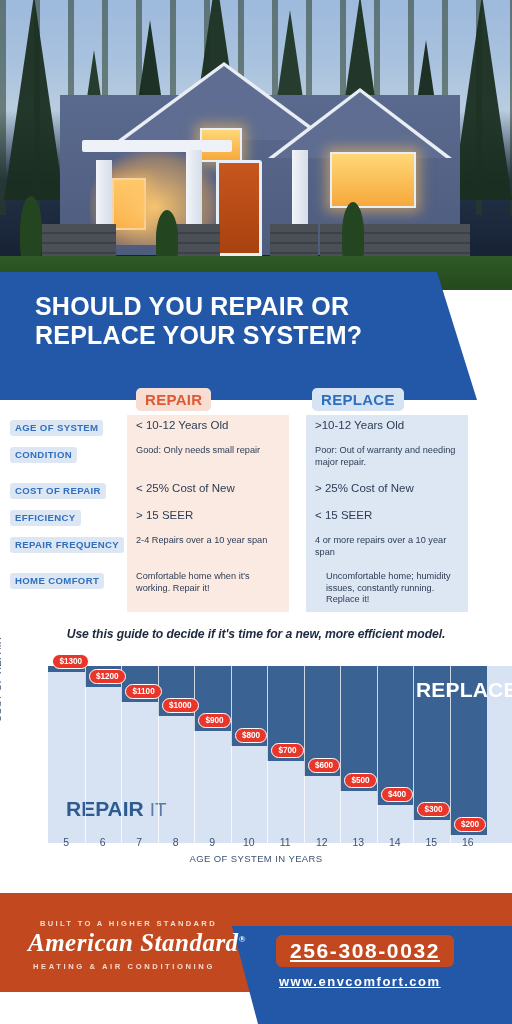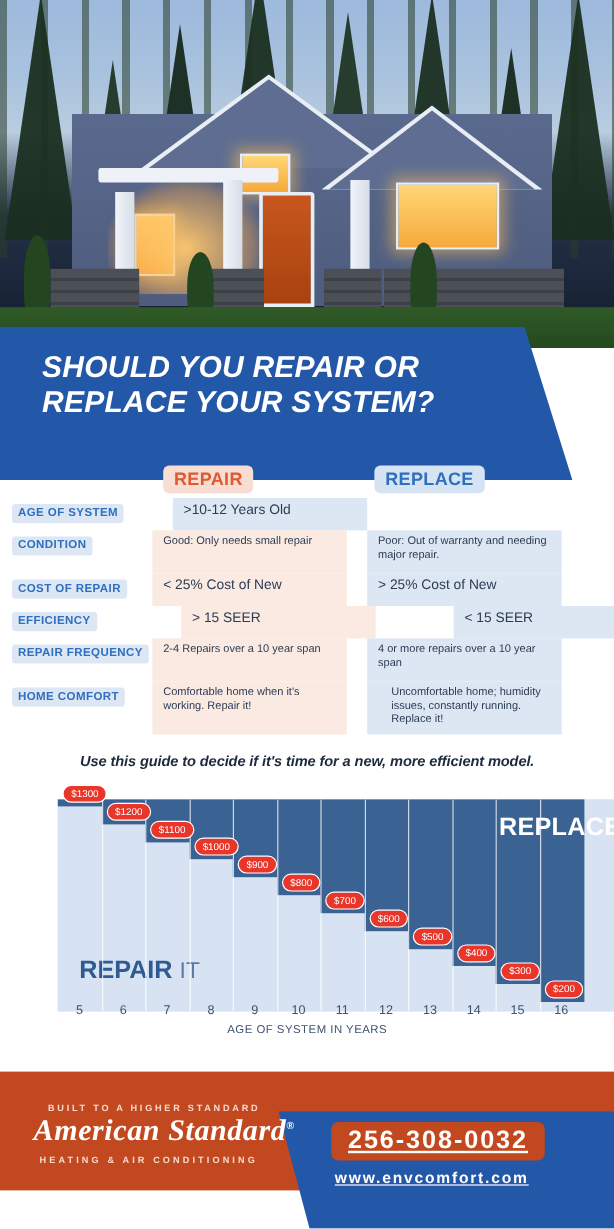--- a/index.html
+++ b/index.html
@@ -20,21 +20,21 @@
   .winlit { position:absolute; background:linear-gradient(#ffd776,#f6a93c); box-shadow:0 0 12px 4px rgba(255,190,90,.55); border:2px solid #e8eef6; }
   .door { position:absolute; left:216px; top:160px; width:46px; height:96px; background:linear-gradient(#c8561e,#a8420f); border:3px solid #e8eef6; border-radius:3px 3px 0 0; }
   .col { position:absolute; top:150px; width:16px; height:108px; background:linear-gradient(90deg,#f2f5fa,#d5dde8); }
   .porchglow { position:absolute; left:90px; top:150px; width:130px; height:95px; background:radial-gradient(ellipse at 50% 60%, rgba(255,200,110,.95), rgba(255,170,70,.35) 60%, rgba(0,0,0,0) 75%); }
   .stone { position:absolute; bottom:28px; height:38px; background:repeating-linear-gradient(0deg,#4b4f56 0 8px,#3d4147 8px 10px); }
   .lawn { position:absolute; left:0; bottom:0; width:512px; height:34px; background:linear-gradient(#2f5a26,#24491d); }
   .shrub { position:absolute; bottom:24px; width:22px; height:56px; background:#23451f; border-radius:50% 50% 30% 30%; }
   .porchroof { position:absolute; left:82px; top:140px; width:150px; height:12px; background:#eef2f8; border-radius:2px; }
 
   
-  .banner { position:absolute; left:0; top:272px; width:512px; height:128px;font-style:italic; }
+  .banner { position:absolute; left:0; top:272px; width:512px; height:128px; }
   .banner .shape { position:absolute; inset:0; background:#2357a8;
       clip-path:polygon(0 0, 437px 0, 477px 100%, 0 100%); }
   .banner h1 { position:absolute; left:35px; top:20px; width:400px; color:#fff;
       font-size:25px; font-weight:bold; line-height:1.17; letter-spacing:.2px; }
 
   
   .table { position:absolute; left:0; top:388px; width:512px; height:236px; }
   .pillhead { position:absolute; font-size:15px; font-weight:bold; padding:3px 9px; border-radius:5px; letter-spacing:.3px; }
   .pillhead.repair { left:136px; top:0; color:#dd5a34; background:#f7ddd2; }
   .pillhead.replace { left:312px; top:0; color:#2f6fbf; background:#d6e3f3; }
@@ -60,21 +60,21 @@
   .plot { position:absolute; left:48px; top:5px; width:507px; height:177px; background:#d7e3f2; overflow:hidden;margin-top:11px; }
   .gridline { position:absolute; top:0; bottom:0; width:1px; background:rgba(255,255,255,.75); }
   .replacefill { position:absolute; inset:0; }
   .step { position:absolute; background:#3a6394; }
   .ylab { position:absolute; left:-8px; top:72px; transform:rotate(-90deg); transform-origin:left top;
       font-size:9.5px; color:#3c5272; letter-spacing:.4px; white-space:nowrap; }
   .replaceit { position:absolute; right:14px; top:12px; color:#fff; font-size:21px; font-weight:bold; letter-spacing:.2px; }
   .replaceit em { font-style:normal; font-weight:normal; font-size:19px; }
   .repairit { position:absolute; left:18px; bottom:22px; color:#2f5b93; font-size:21px; font-weight:bold; }
   .repairit em { font-style:normal; font-weight:normal; font-size:19px; color:#5b7ba6; }
-  .pricepill { position:absolute; background:#e8372a; color:#fff; font-size:8.2px; font-weight:normal;
+  .pricepill { position:absolute; background:#e8372a; color:#fff; font-size:8.2px; font-weight:bold;
       padding:2px 6px; border-radius:8px; white-space:nowrap; border:1.5px solid #fff; }
   .xticks { position:absolute; left:48px; top:186px; width:438px; height:16px; }
   .xtick { position:absolute; font-size:10.5px; color:#3c5272; transform:translateX(-50%); }
   .xlab { position:absolute; left:0; top:203px; width:512px; text-align:center;
       font-size:9.5px; color:#3c5272; letter-spacing:.4px; }
 
   
   .footer { position:absolute; left:0; top:893px; width:512px; height:131px; }
   .fred { position:absolute; left:0; top:0; width:512px; height:99px; background:#c2491f; }
   .fblue { position:absolute; left:0; top:0; width:512px; height:131px; background:#2357a8;
@@ -138,36 +138,37 @@
     <span>REPLACE YOUR SYSTEM?</span>
   </h1>
 </div>
 
 <div class="table">
   <div class="pillhead repair">REPAIR</div>
   <div class="pillhead replace">REPLACE</div>
   <div class="rows" id="table-rows">
       <div class="row" style="min-height: 27px;">
         <div class="rowlabel"><span>AGE OF SYSTEM</span></div>
+        <div class="cell repair big" style="min-height: 27px;">&lt; 10-12 Years Old</div>
         <div class="cell gap"></div>
         <div class="cell replace big" style="min-height: 27px;">&gt;10-12 Years Old</div>
       </div>
       <div class="row" style="min-height: 36px;">
         <div class="rowlabel"><span>CONDITION</span></div>
         <div class="cell repair sm" style="min-height: 36px;">Good: Only needs small repair</div>
         <div class="cell gap"></div>
         <div class="cell replace sm" style="min-height: 36px;">Poor: Out of warranty and needing major repair.</div>
       </div>
       <div class="row" style="min-height: 27px;">
         <div class="rowlabel"><span>COST OF REPAIR</span></div>
         <div class="cell repair big" style="min-height: 27px;">&lt; 25% Cost of New</div>
         <div class="cell gap"></div>
         <div class="cell replace big" style="min-height: 27px;">&gt; 25% Cost of New</div>
       </div>
-      <div class="row" style="min-height: 27px; gap: 24px;">
+      <div class="row" style="min-height: 27px;">
         <div class="rowlabel"><span>EFFICIENCY</span></div>
         <div class="cell repair big" style="min-height: 27px;">&gt; 15 SEER</div>
         <div class="cell gap"></div>
         <div class="cell replace big" style="min-height: 27px;">&lt; 15 SEER</div>
       </div>
       <div class="row" style="min-height: 36px;">
         <div class="rowlabel"><span>REPAIR FREQUENCY</span></div>
         <div class="cell repair sm" style="min-height: 36px;">2-4 Repairs over a 10 year span</div>
         <div class="cell gap"></div>
         <div class="cell replace sm" style="min-height: 36px;">4 or more repairs over a 10 year span</div>

